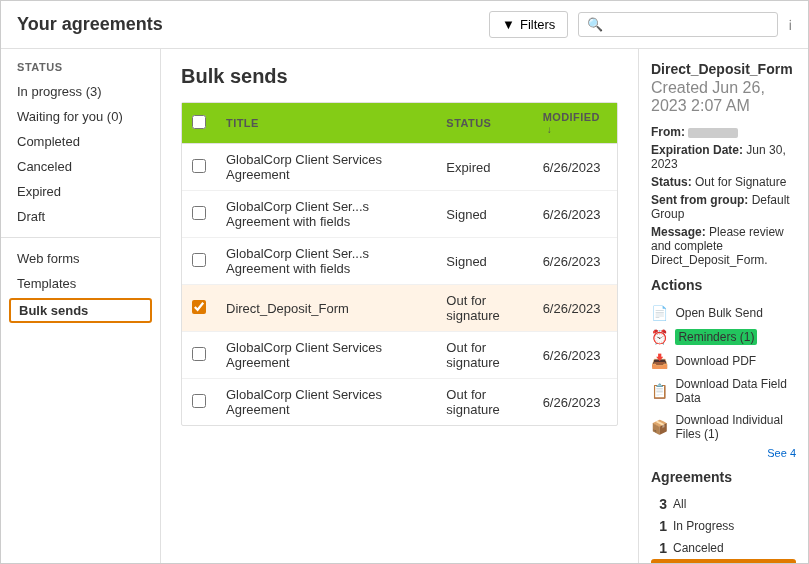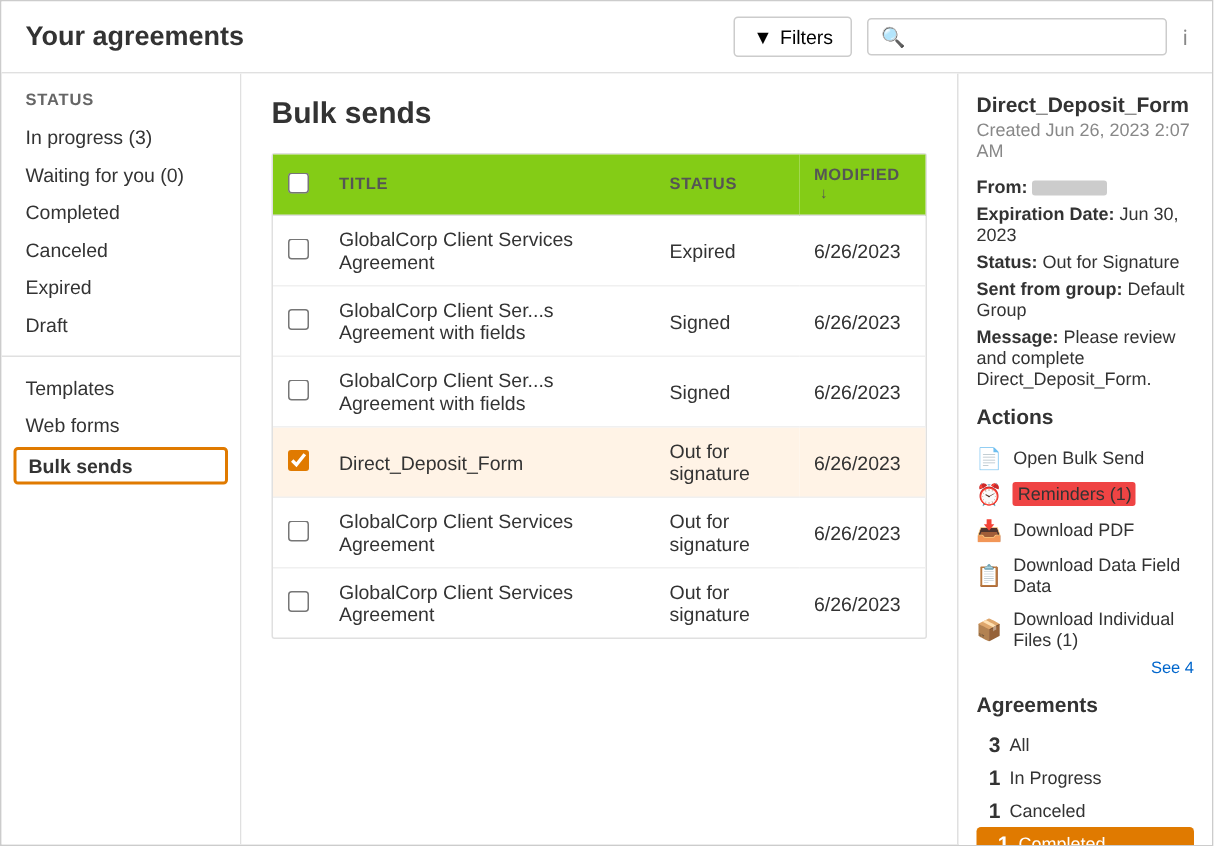--- a/index.html
+++ b/index.html
@@ -26,36 +26,36 @@
     thead th { padding: 8px 10px; text-align: left; font-size: 11px; font-weight: 600; color: #555; text-transform: uppercase; letter-spacing: 0.04em; }
     thead th.check-col { width: 32px; }
     tbody tr { border-bottom: 1px solid #f0f0f0; }
     tbody tr:last-child { border-bottom: none; }
     tbody tr.selected { background: #fff3e6; }
     tbody td { padding: 8px 10px; font-size: 13px; color: #333; }
     tbody td.check-col { width: 32px; }
     .sort-icon { margin-left: 4px; font-size: 10px; }
     .right-panel { width: 170px; border-left: 1px solid #e0e0e0; background: #fff; overflow-y: auto; padding: 12px; flex-shrink: 0; font-size: 12px; }
     .panel-title { font-size: 14px; font-weight: 600; margin-bottom: 2px; }
-    .panel-subtitle { font-size: 12px; color: #888; margin-bottom: 10px; }
+    .panel-subtitle { font-size: 16px; color: #888; margin-bottom: 10px; }
     .panel-field { margin-bottom: 4px; }
     .panel-field .label { font-weight: 600; }
     .panel-field .value { color: #333; }
     .panel-section-title { font-size: 14px; font-weight: 700; margin: 10px 0 8px 0; }
     .action-item { display: flex; align-items: center; gap: 7px; padding: 4px 0; cursor: pointer; color: #333; font-size: 12px; }
     .action-item .icon { font-size: 14px; color: #555; }
     .see-all { text-align: right; font-size: 11px; color: #0066cc; cursor: pointer; margin-top: 2px; }
     .agreements-section { margin-top: 10px; }
     .agreements-row { display: flex; align-items: center; padding: 3px 0; font-size: 12px; gap: 6px; }
     .agreements-row .num { font-weight: 600; font-size: 14px; width: 16px; text-align: right; }
     .agreements-row .ag-label { color: #333; }
     .agreements-row.completed-row { background: #e07a00; border-radius: 3px; padding: 3px 6px; color: #fff; }
     .agreements-row.completed-row .num { color: #fff; }
     .agreements-row.completed-row .ag-label { color: #fff; }
-    .reminders-highlight { background: #ef4444; border-radius: 2px; padding: 1px 3px; }
+    .reminders-highlight { background: #22c55e; border-radius: 2px; padding: 1px 3px; }
     input[type="checkbox"] { width: 14px; height: 14px; cursor: pointer; accent-color: #e07a00; }
   </style>
 </head>
 <body>
 
 <div class="app-container">
 
   <div class="top-bar">
     <div class="top-bar-title">Your agreements</div>
     <div class="top-bar-actions">
@@ -74,22 +74,22 @@
 
     <div class="sidebar">
       <div class="sidebar-section-label">STATUS</div>
       <div class="sidebar-item">In progress (3)</div>
       <div class="sidebar-item">Waiting for you (0)</div>
       <div class="sidebar-item">Completed</div>
       <div class="sidebar-item">Canceled</div>
       <div class="sidebar-item">Expired</div>
       <div class="sidebar-item">Draft</div>
       <hr class="sidebar-divider">
+      <div class="sidebar-item">Web forms</div>
       <div class="sidebar-item">Templates</div>
-      <div class="sidebar-item">Web forms</div>
       <div class="sidebar-item active">Bulk sends</div>
     </div>
 
     <div class="content-area">
       <div class="content-title">Bulk sends</div>
       <div class="table-wrapper">
         <table>
           <thead>
             <tr>
               <th class="check-col">

